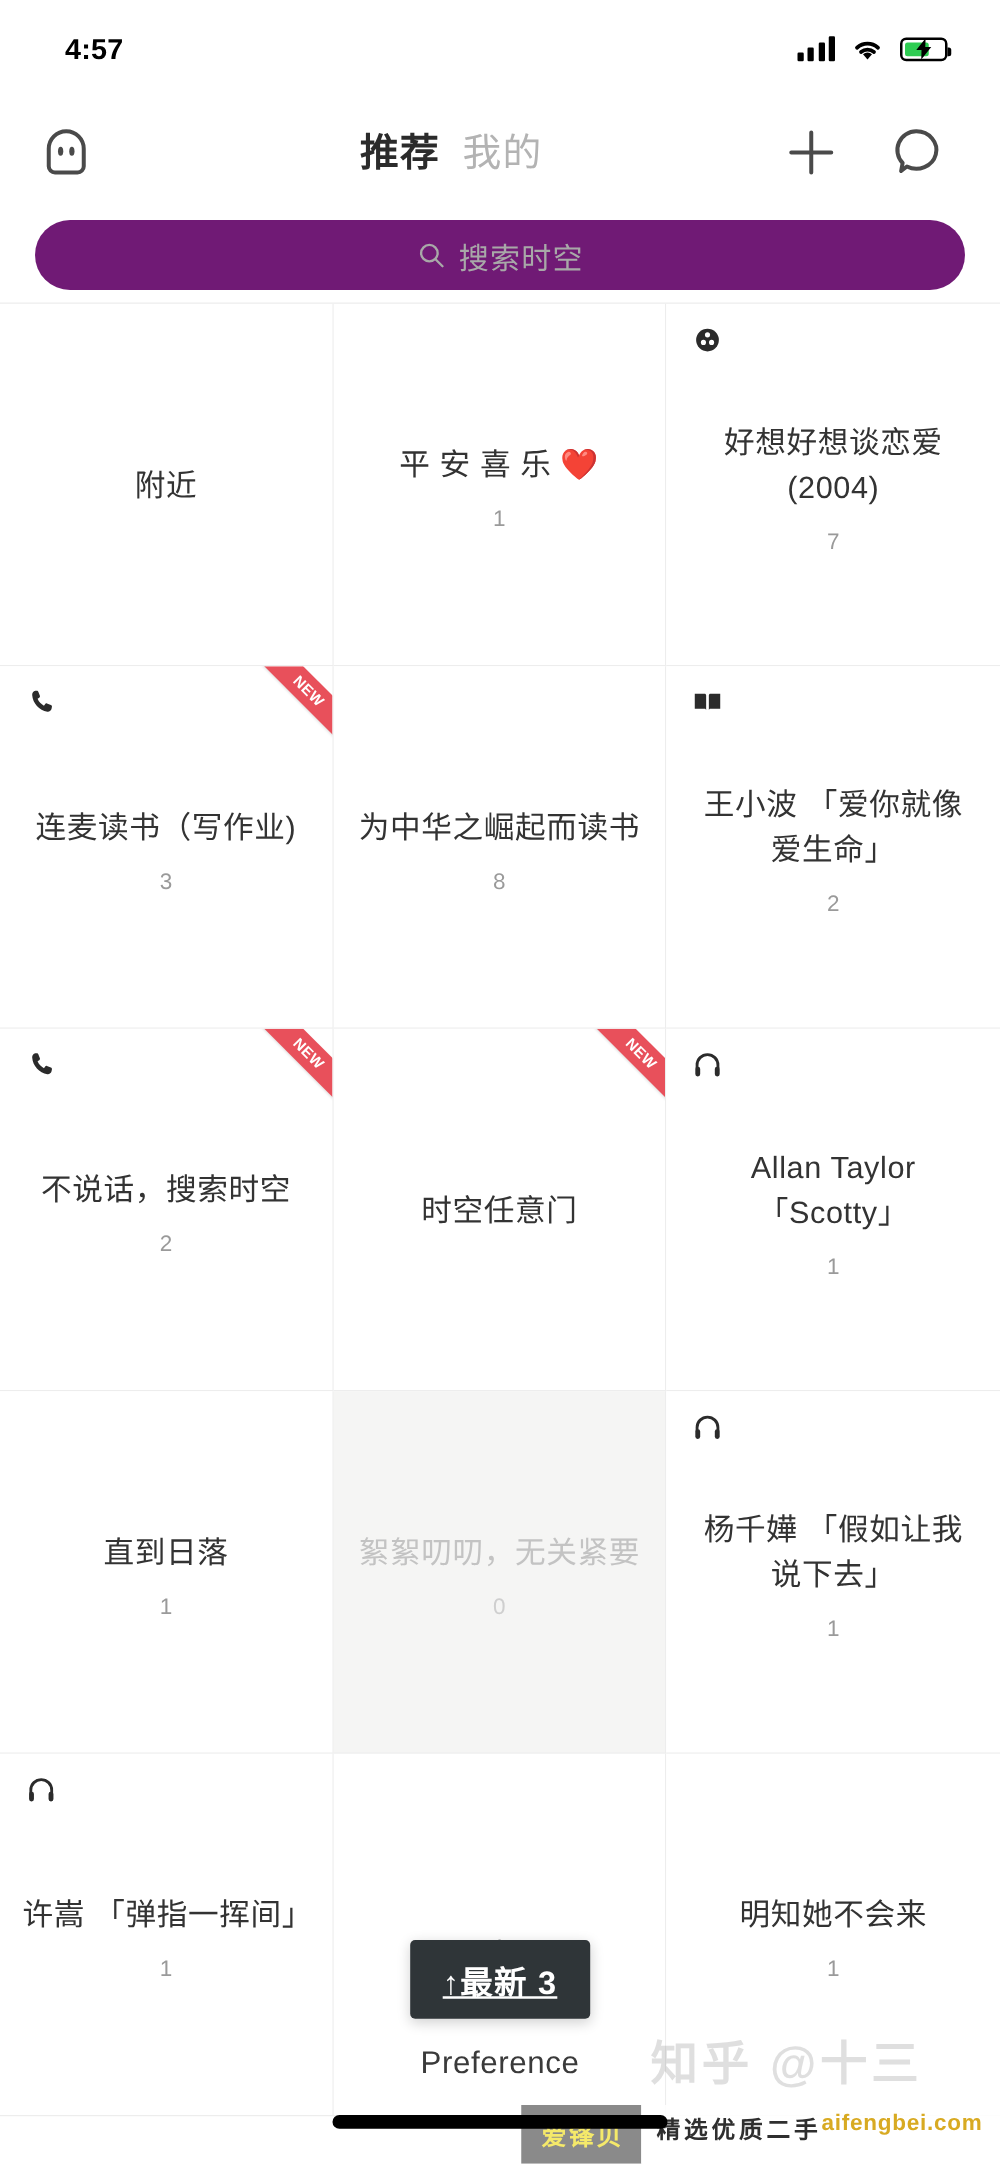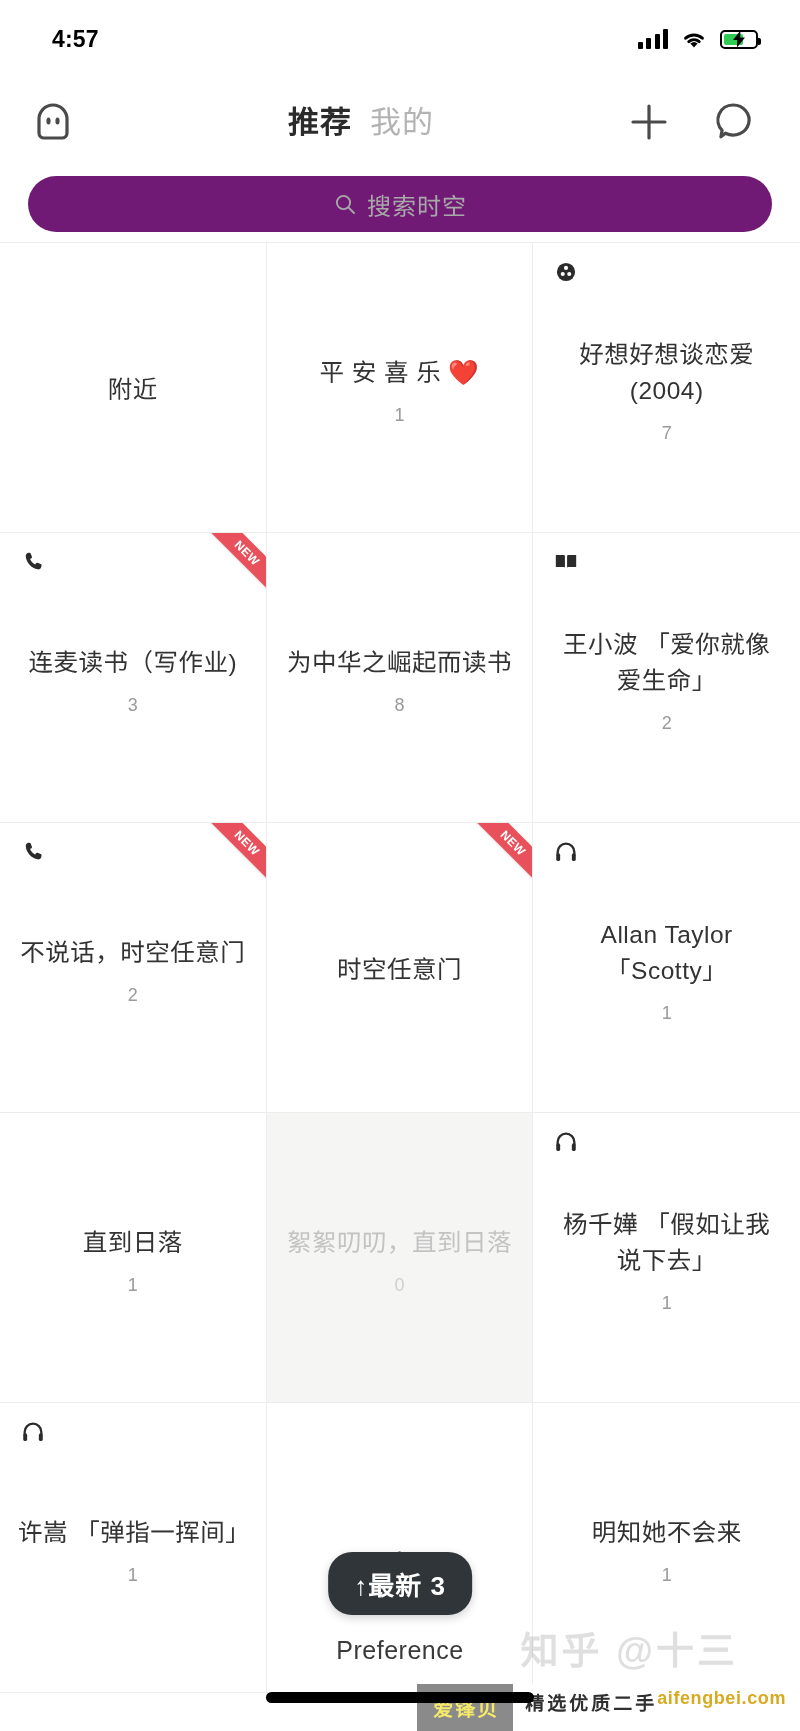--- a/index.html
+++ b/index.html
@@ -141,27 +141,28 @@
     right:-24px; top:9px;
     box-shadow:0 1px 2px rgba(0,0,0,.12);
   }
 
   
   .newest-pill {
     position:absolute;
     left:50%; transform:translateX(-50%);
     bottom:116px;
     background:#2f3538; color:#fff;
-    border-radius:24px;
+    border-radius:4px;
     padding:13px 26px;
     font-size:26px; font-weight:bold;
     letter-spacing:1px;
     display:flex; align-items:center; gap:4px;
     box-shadow:0 3px 10px rgba(0,0,0,.18);
     z-index:30;
+    text-decoration:underline;
   }
 
   
   .preference-label {
     position:absolute;
     left:50%; transform:translateX(-50%);
     bottom:66px;
     font-size:25px; color:#3a3a3a; letter-spacing:0.5px;
     z-index:30;
   }
@@ -323,21 +324,21 @@
       <div class="cell">
         <div class="cell-icon">
           <svg viewBox="0 0 24 24" width="26" height="26">
             <path d="M7.6 3.4c-1.4.3-2.4 1.6-2.3 3 .4 6.1 5.2 11.4 11.2 12.4 1.4.2 2.8-.7 3.1-2.1l.3-1.5c.1-.6-.2-1.2-.8-1.4l-2.9-1.1c-.5-.2-1.1 0-1.4.5l-.8 1.2c-2.1-1.1-3.8-2.9-4.7-5.1l1.2-.8c.5-.3.7-.9.5-1.4L9.9 4.2c-.2-.6-.8-.9-1.4-.8z" fill="#2b2b2b"></path>
           </svg>
         </div>
         <div class="ribbon">
           <span>NEW</span>
         </div>
         <div class="cell-body">
-          <div class="cell-title">不说话，时空任意门</div>
+          <div class="cell-title">不说话，搜索时空</div>
           <div class="cell-count">2</div>
         </div>
       </div>
       <div class="cell nocount">
         <div class="ribbon">
           <span>NEW</span>
         </div>
         <div class="cell-body">
           <div class="cell-title">时空任意门</div>
         </div>
@@ -356,21 +357,21 @@
         </div>
       </div>
       <div class="cell">
         <div class="cell-body">
           <div class="cell-title">直到日落</div>
           <div class="cell-count">1</div>
         </div>
       </div>
       <div class="cell muted">
         <div class="cell-body">
-          <div class="cell-title">絮絮叨叨，直到日落</div>
+          <div class="cell-title">絮絮叨叨，无关紧要</div>
           <div class="cell-count">0</div>
         </div>
       </div>
       <div class="cell">
         <div class="cell-icon">
           <svg viewBox="0 0 24 24" width="26" height="26">
             <path d="M4.3 14.2V12a7.7 7.7 0 0 1 15.4 0v2.2" fill="none" stroke="#2b2b2b" stroke-width="2.1" stroke-linecap="round"></path>
             <rect x="3" y="13.2" width="3.6" height="7.2" rx="1.7" fill="#2b2b2b"></rect>
             <rect x="17.4" y="13.2" width="3.6" height="7.2" rx="1.7" fill="#2b2b2b"></rect>
           </svg>

